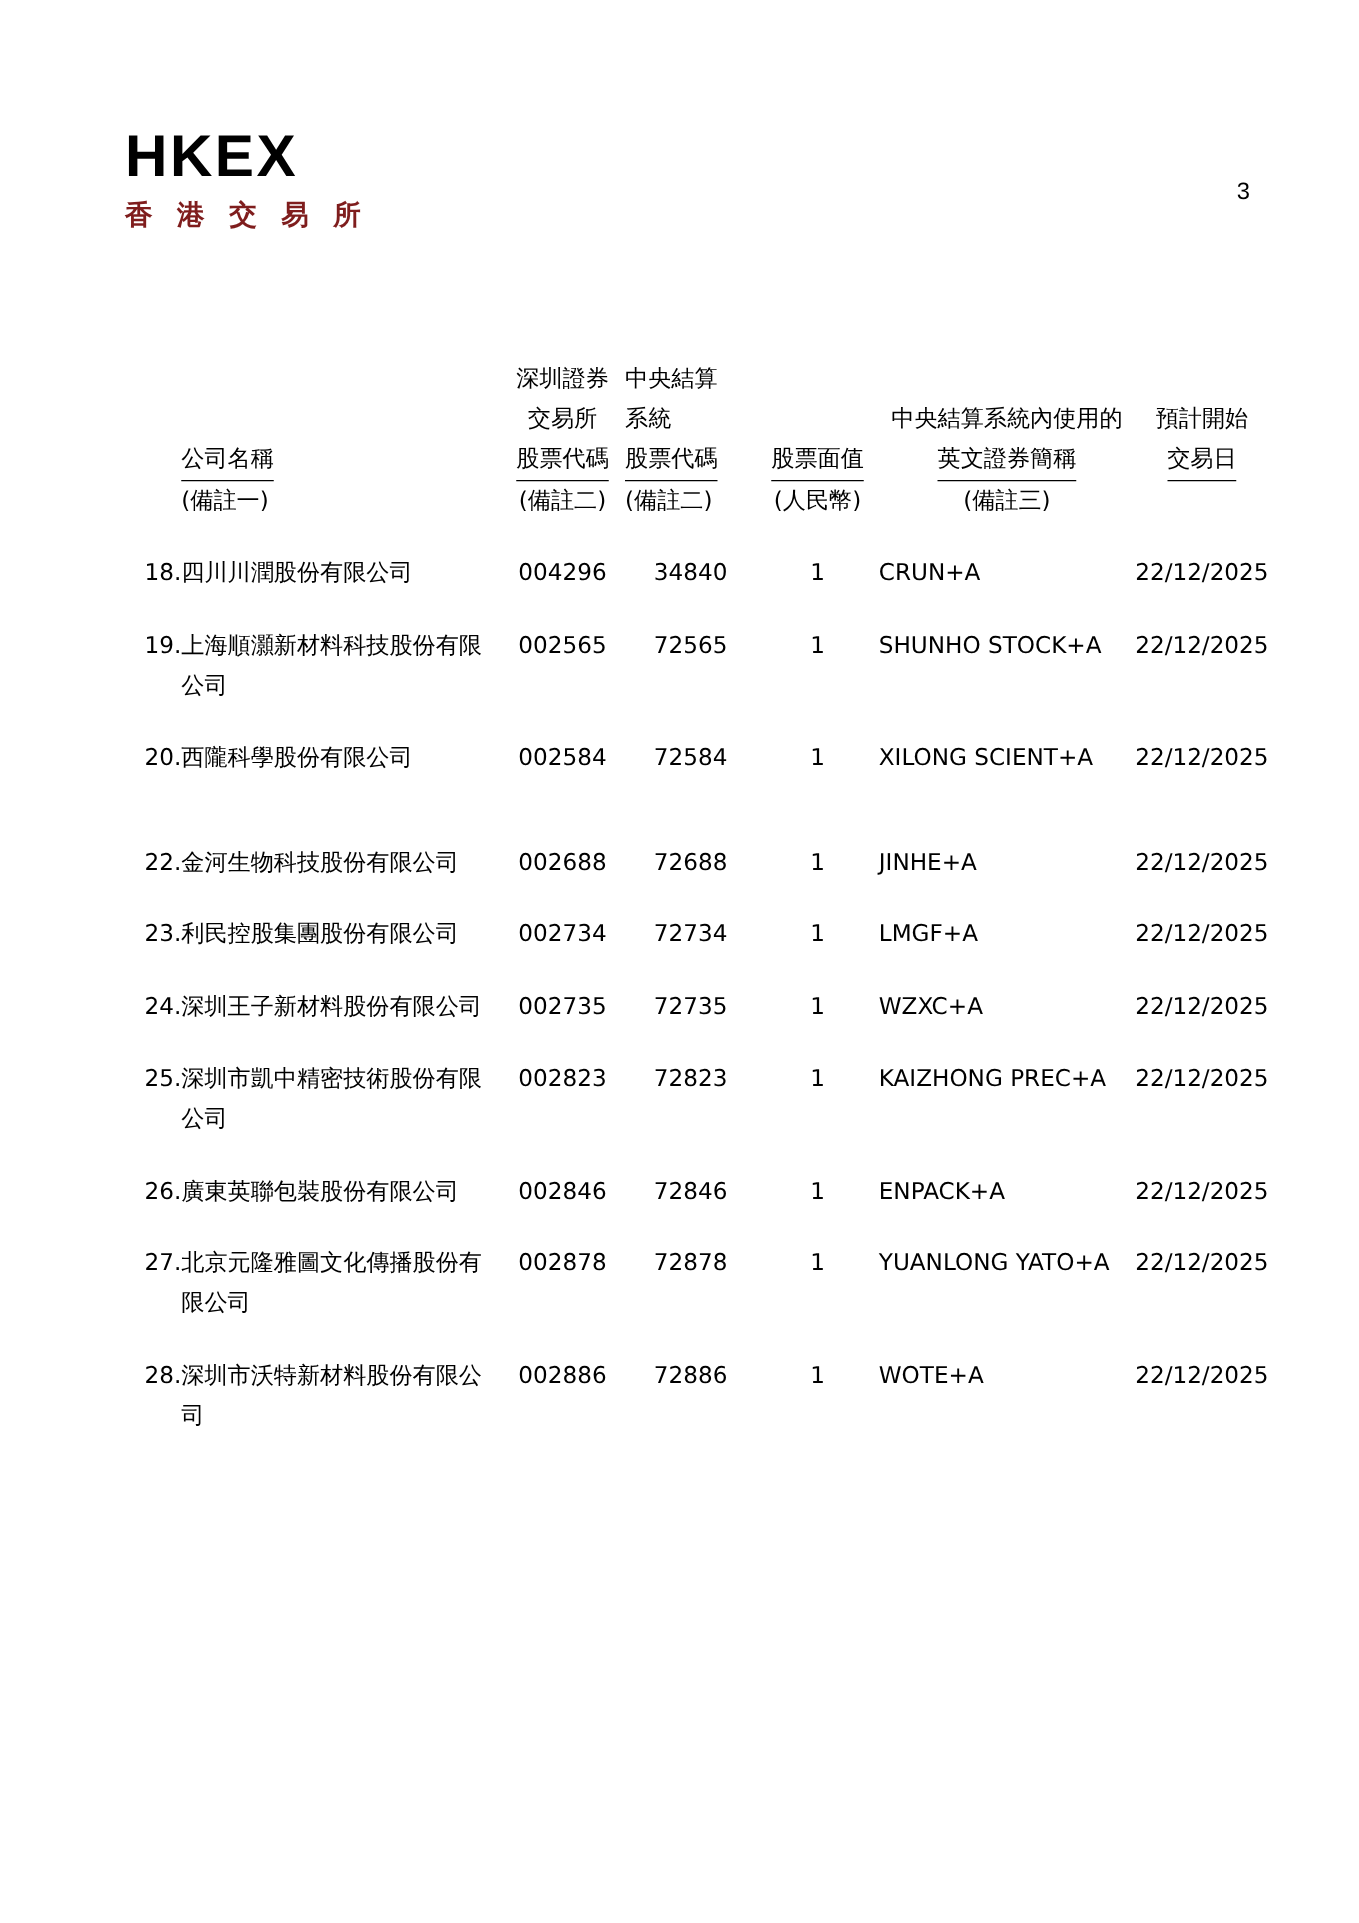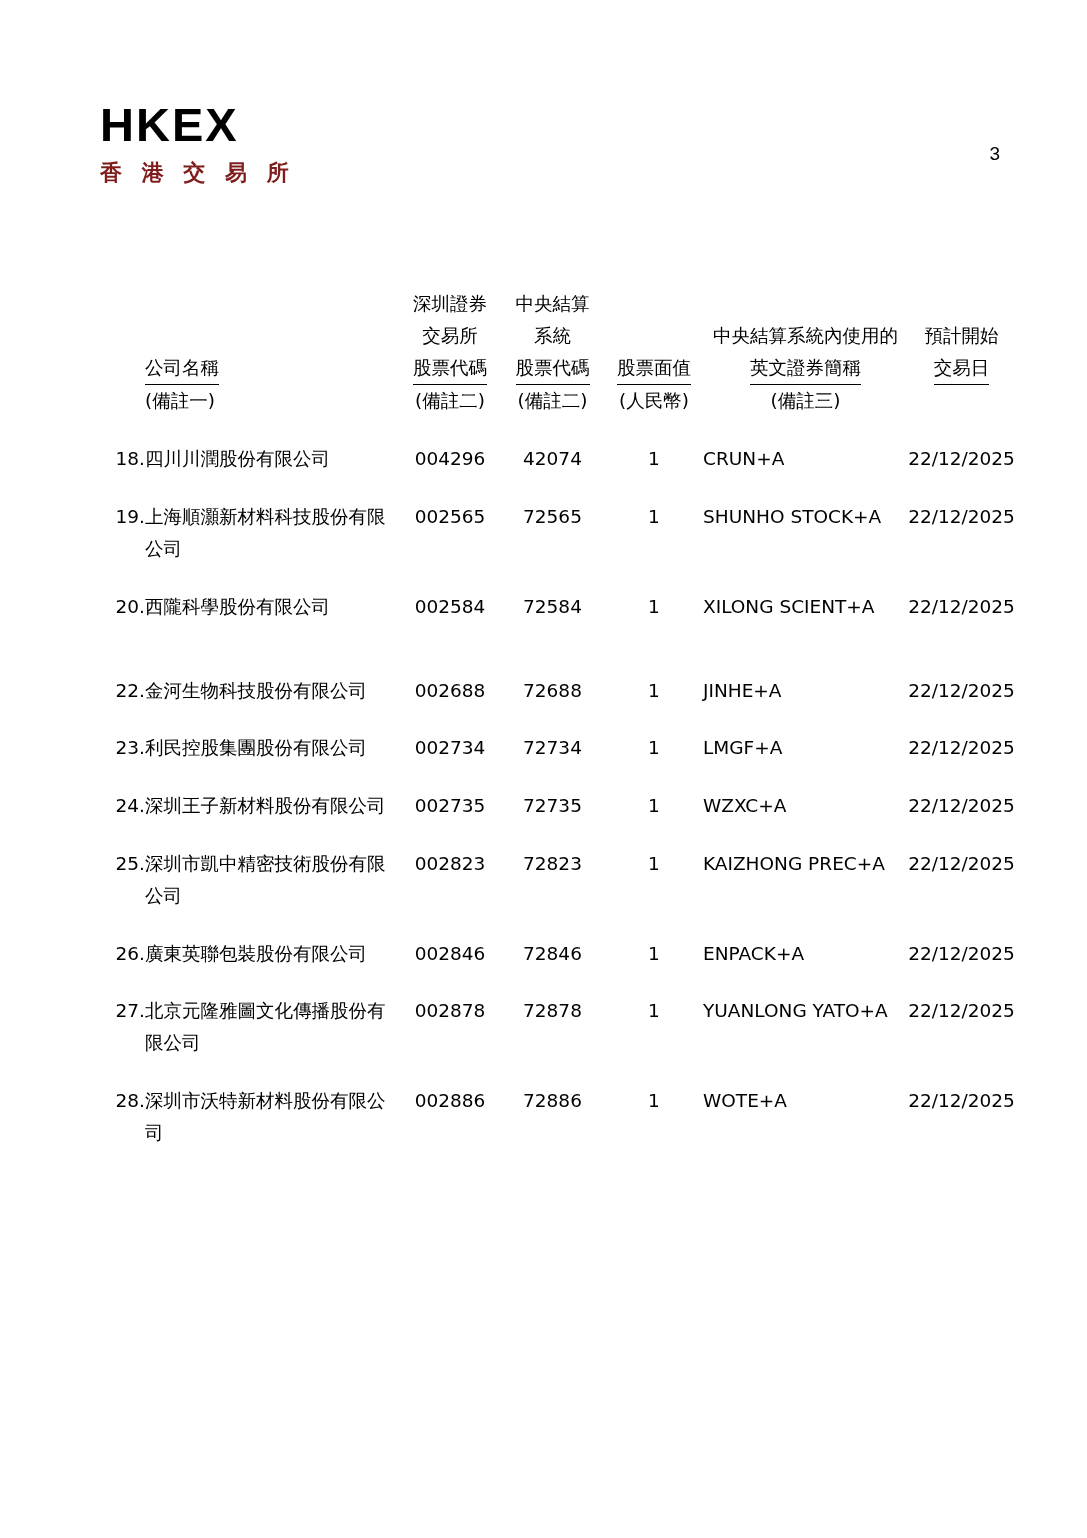--- a/index.html
+++ b/index.html
@@ -106,21 +106,21 @@
     white-space: nowrap;
   }
   .hdr-underline {
     display: inline-block;
     border-bottom: 1.6px solid #000;
     padding-bottom: 1px;
   }
 
   thead th.th-name   { text-align: left;  padding-right: 6px; }
   thead th.th-szse   { text-align: center; }
-  thead th.th-ccass  { text-align: center; }
+  thead th.th-ccass  { text-align: left; }
   thead th.th-par    { text-align: center; }
   thead th.th-short  { text-align: center; }
   thead th.th-date   { text-align: center; }
 
   tbody tr.spacer td { height: 26px; font-size: 0; line-height: 0; }
 
   td.num {
     text-align: right;
     padding-right: 9px;
     white-space: nowrap;
@@ -205,21 +205,21 @@
       </thead>
       <tbody>
         <tr class="spacer">
             <td colspan="7"></td>
           </tr>
 
         <tr>
           <td class="num">18.</td>
           <td class="name">四川川潤股份有限公司</td>
           <td class="szse">004296</td>
-          <td class="ccass">42074</td>
+          <td class="ccass">34840</td>
           <td class="par">1</td>
           <td class="short">CRUN+A</td>
           <td class="date">22/12/2025</td>
         </tr>
         <tr class="spacer">
             <td colspan="7"></td>
           </tr>
 
         <tr>
           <td class="num">19.</td>

